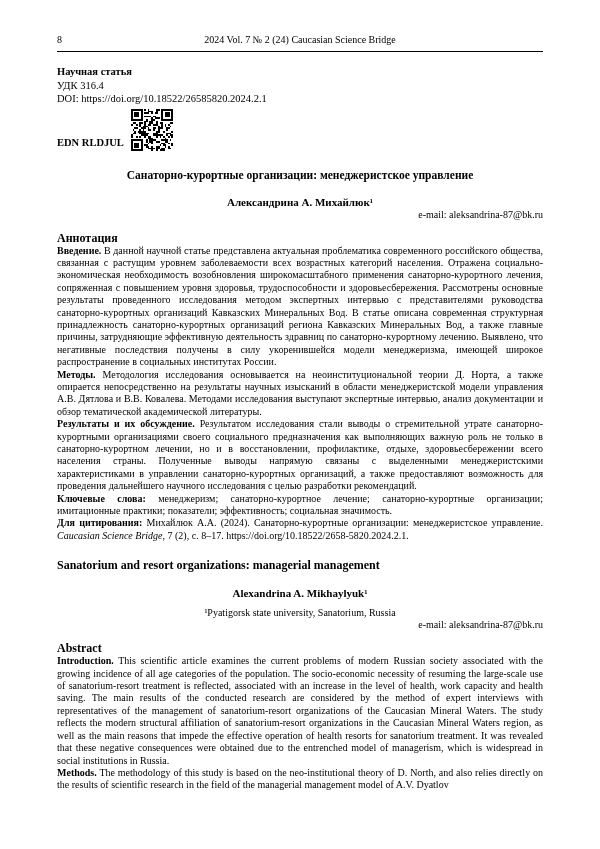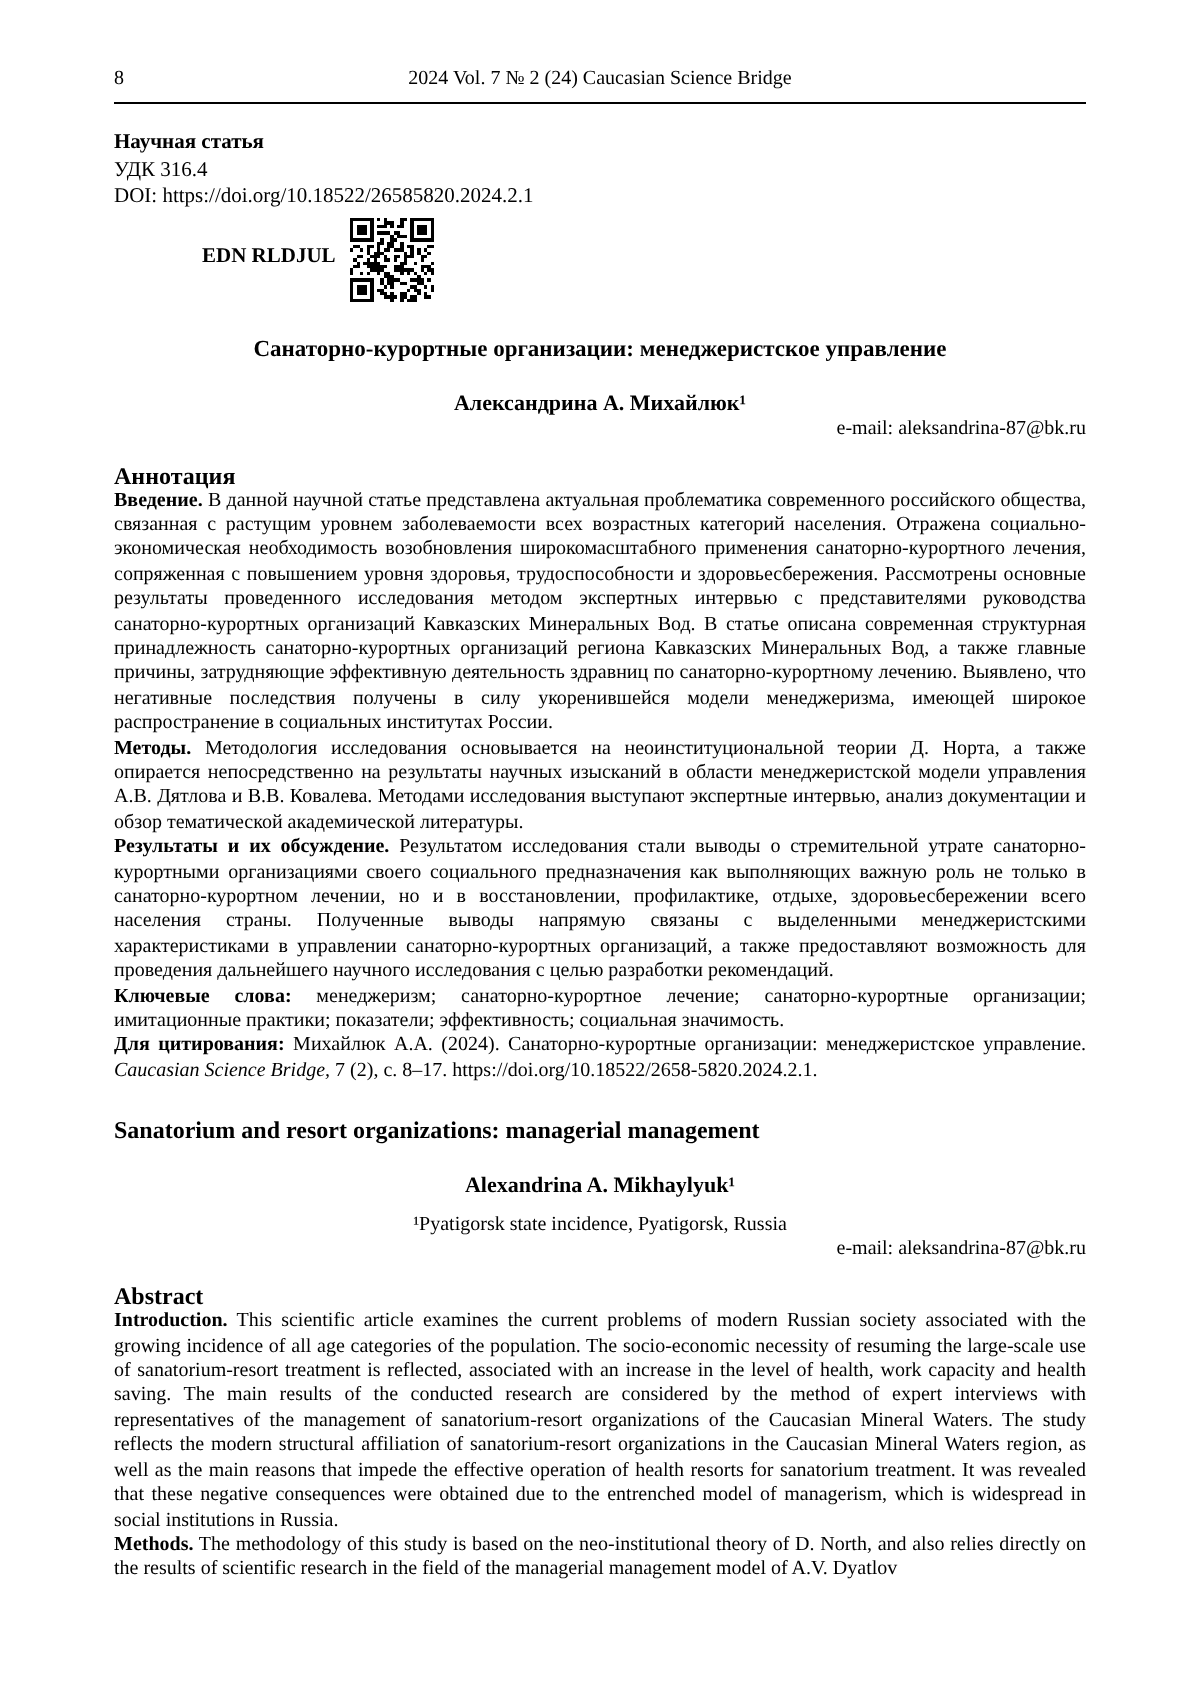--- a/index.html
+++ b/index.html
@@ -25,21 +25,21 @@
     line-height: 12px;
     text-align: center;
     padding-bottom: 5px;
     border-bottom: 1px solid #000;
   }
   .running-head .pagenum { position: absolute; left: 0; top: 0; }
   
   .meta { margin-top: 13px; font-size: 10.5px; line-height: 13.5px; }
   .b { font-weight: bold; }
   .i { font-style: italic; }
-  .edn-row { display: flex; align-items: center; margin-top: 3px; margin-left: 44px; }
+  .edn-row { display: flex; align-items: flex-end; margin-top: 3px; }
   .edn-row .edn { font-weight: bold; padding-bottom: 1px; }
   .qr { width: 42px; height: 42px; margin-left: 7px; background: #fff; display: block; }
   
   .ru-title { margin: 17px 0 0 0; text-align: center; font-weight: bold; font-size: 11.5px; line-height: 14px; }
   .author   { margin-top: 14px; text-align: center; font-weight: bold; font-size: 11px; line-height: 13px; }
   .affil    { margin-top: 7px; text-align: center; font-size: 10px; line-height: 12px; }
   .email    { text-align: right; font-size: 10px; line-height: 12px; }
   .abstract-head { margin-top: 11px; font-weight: bold; font-size: 12px; line-height: 13px; }
   
   p.body { margin: 0; font-size: 10px; line-height: 12.4px; text-align: justify; }
@@ -276,21 +276,21 @@
   <p class="body"><span class="b">Методы.</span> <span>Методология исследования основывается на неоинституциональной теории Д. Норта, а также опирается непосредственно на результаты научных изысканий в области менеджеристской модели управления А.В. Дятлова и В.В. Ковалева. Методами исследования выступают экспертные интервью, анализ документации и обзор тематической академической литературы.</span></p>
 
   <p class="body"><span class="b">Результаты и их обсуждение.</span> <span>Результатом исследования стали выводы о стремительной утрате санаторно-курортными организациями своего социального предназначения как выполняющих важную роль не только в санаторно-курортном лечении, но и в восстановлении, профилактике, отдыхе, здоровьесбережении всего населения страны. Полученные выводы напрямую связаны с выделенными менеджеристскими характеристиками в управлении санаторно-курортных организаций, а также предоставляют возможность для проведения дальнейшего научного исследования с целью разработки рекомендаций.</span></p>
 
   <p class="body"><span class="b">Ключевые слова:</span> <span>менеджеризм; санаторно-курортное лечение; санаторно-курортные организации; имитационные практики; показатели; эффективность; социальная значимость.</span></p>
 
   <p class="body"><span class="b">Для цитирования:</span> <span>Михайлюк А.А. (2024). Санаторно-курортные организации: менеджеристское управление.</span> <span class="i">Caucasian Science Bridge,</span> <span>7 (2), с. 8–17. https://doi.org/10.18522/2658-5820.2024.2.1.</span></p>
 
   <h2 class="en-title">Sanatorium and resort organizations: managerial management</h2>
   <div class="author">Alexandrina A. Mikhaylyuk¹</div>
-  <div class="affil">¹Pyatigorsk state incidence, Pyatigorsk, Russia</div>
+  <div class="affil">¹Pyatigorsk state university, Sanatorium, Russia</div>
   <div class="email">e-mail: aleksandrina-87@bk.ru</div>
 
   <div class="abstract-head">Abstract</div>
 
   <p class="body"><span class="b">Introduction.</span> <span>This scientific article examines the current problems of modern Russian society associated with the growing incidence of all age categories of the population. The socio-economic necessity of resuming the large-scale use of sanatorium-resort treatment is reflected, associated with an increase in the level of health, work capacity and health saving. The main results of the conducted research are considered by the method of expert interviews with representatives of the management of sanatorium-resort organizations of the Caucasian Mineral Waters. The study reflects the modern structural affiliation of sanatorium-resort organizations in the Caucasian Mineral Waters region, as well as the main reasons that impede the effective operation of health resorts for sanatorium treatment. It was revealed that these negative consequences were obtained due to the entrenched model of managerism, which is widespread in social institutions in Russia.</span></p>
 
   <p class="body"><span class="b">Methods.</span> <span>The methodology of this study is based on the neo-institutional theory of D. North, and also relies directly on the results of scientific research in the field of the managerial management model of A.V. Dyatlov</span></p>
 
 </div>
 

